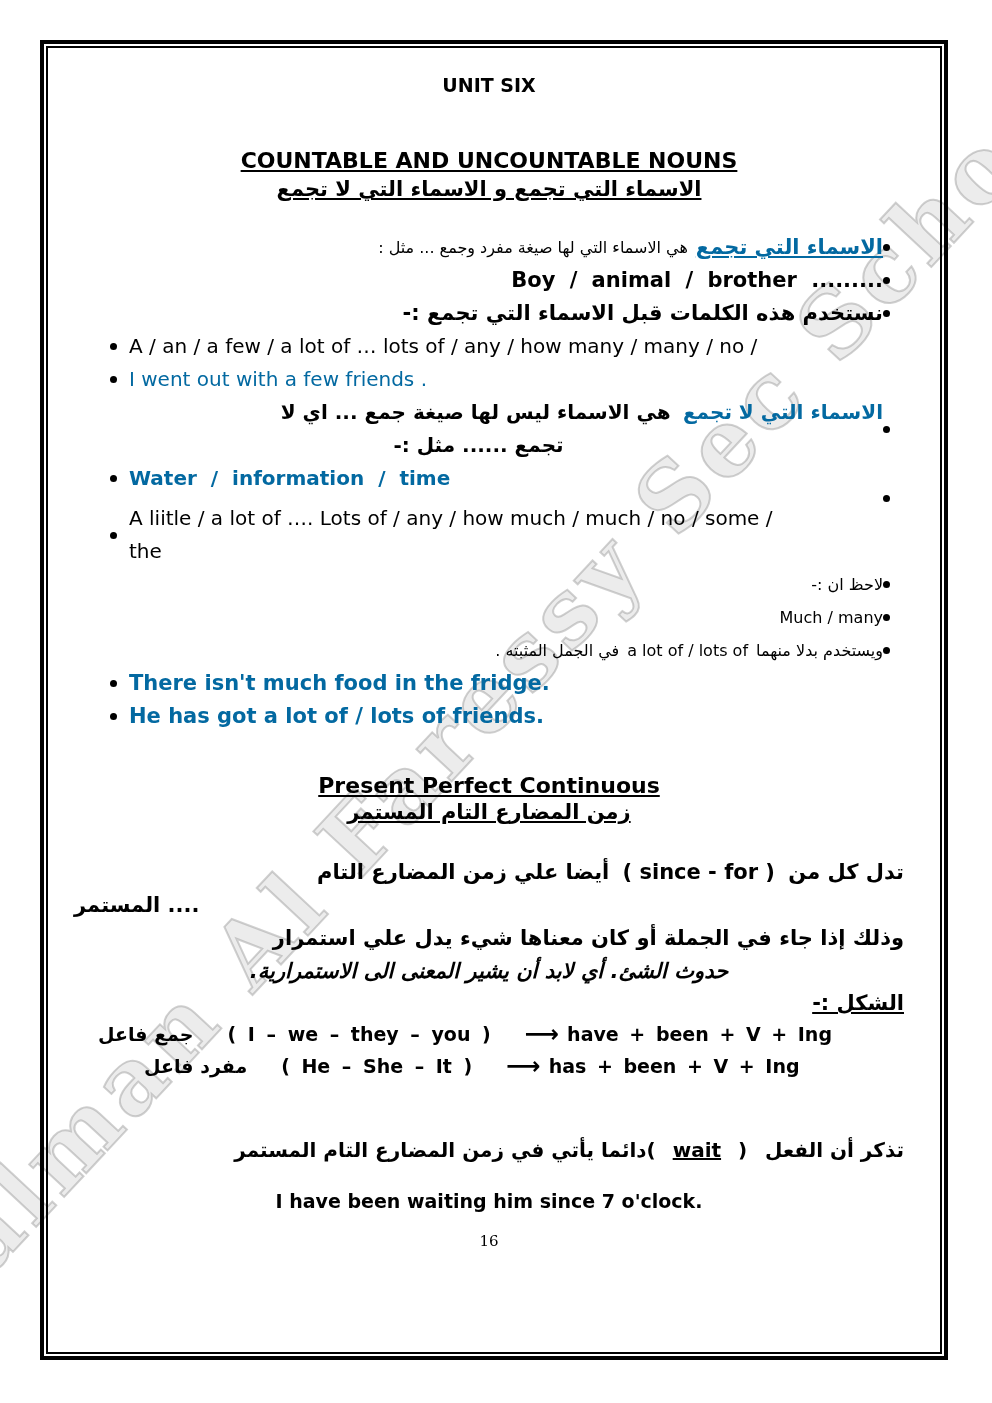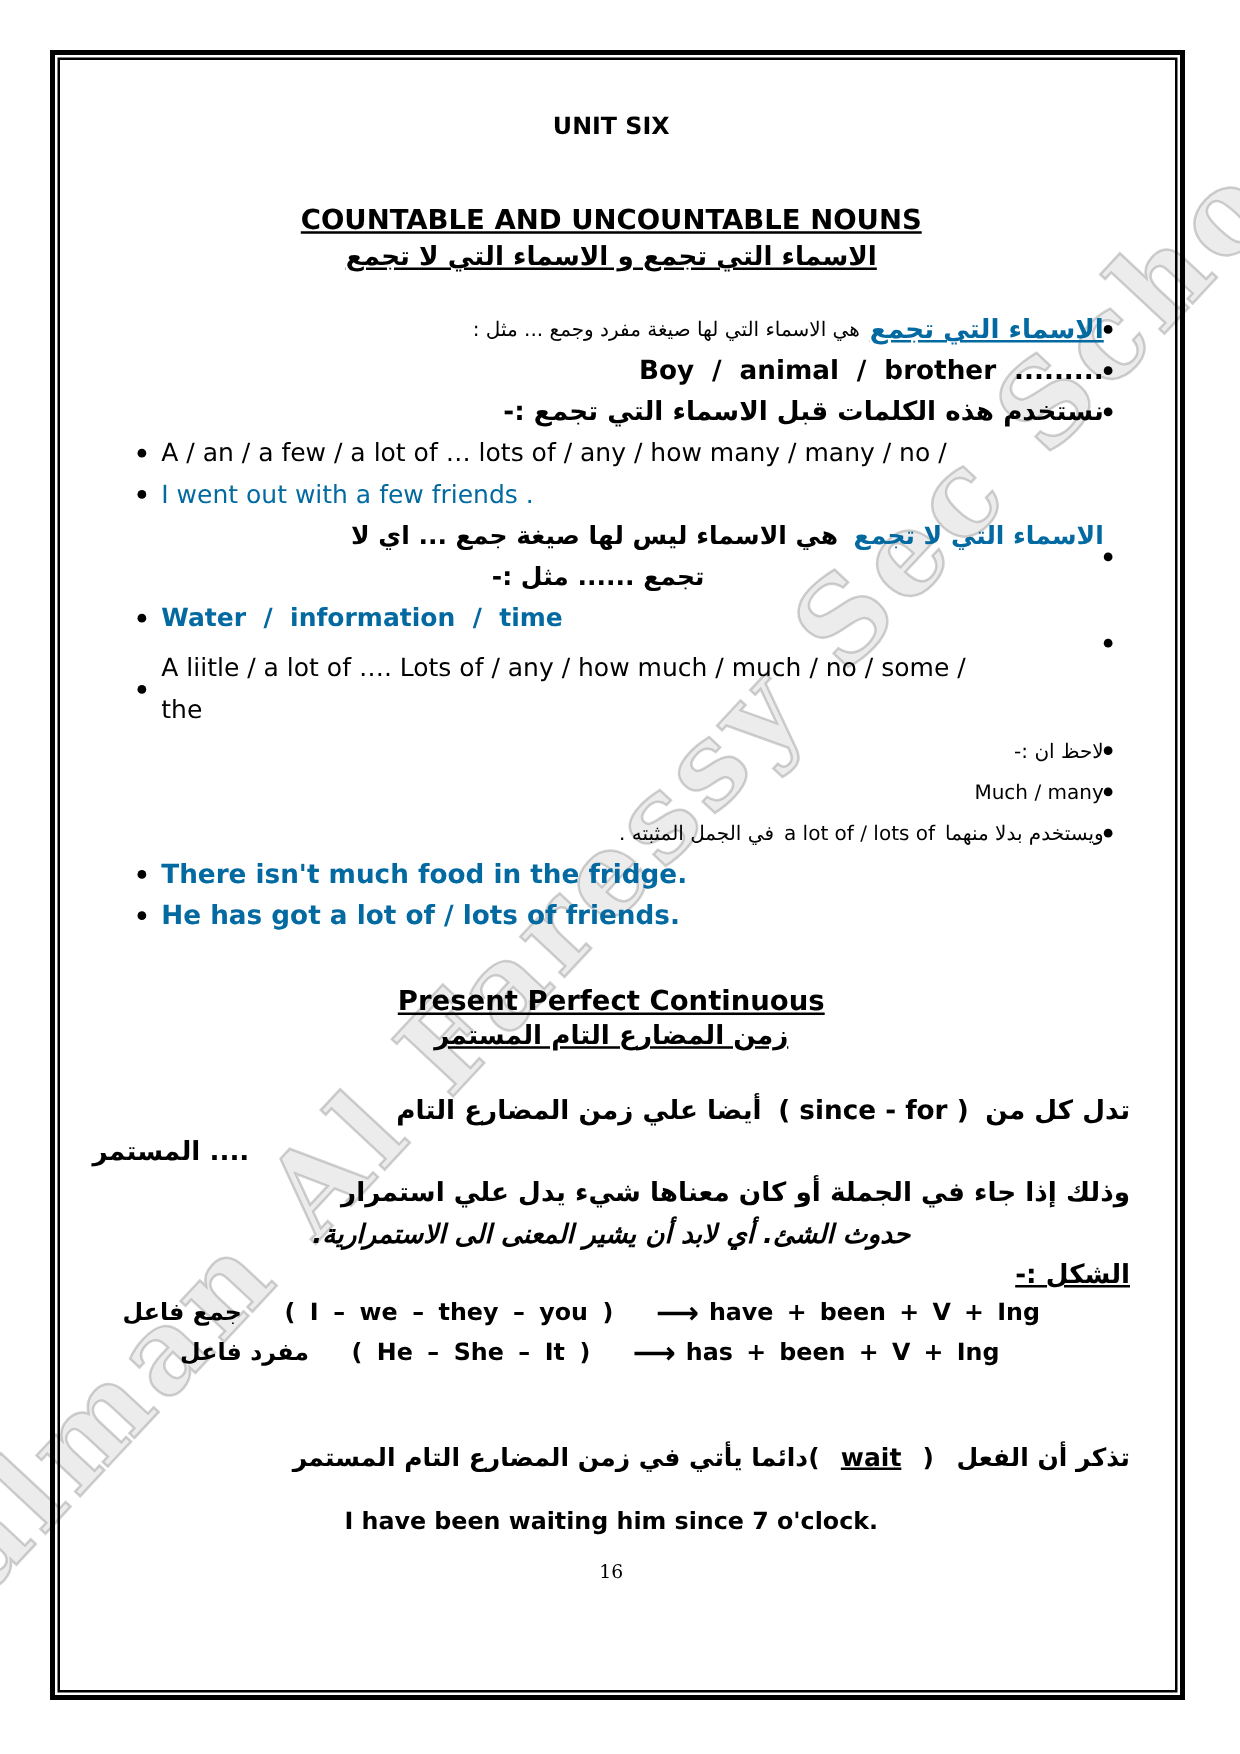--- a/index.html
+++ b/index.html
@@ -6,21 +6,21 @@
   .page{position:relative;width:992px;height:1403px;background:#ffffff;overflow:hidden;
         font-family:"DejaVu Sans",sans-serif;color:#000;}
   .frame{position:absolute;left:40px;top:40px;width:908px;height:1320px;
          border:4px solid #000;box-sizing:border-box;}
   .frame-inner{position:absolute;left:2px;top:2px;right:2px;bottom:2px;
          border:2px solid #000;}
   .watermark{position:absolute;left:50%;top:49%;transform:translate(-50%,-50%) rotate(-47deg);
          font-family:"DejaVu Serif",serif;font-weight:bold;font-size:92px;letter-spacing:6px;
          white-space:nowrap;color:rgba(170,170,170,0.22);
          -webkit-text-stroke:2px rgba(150,150,150,0.45);z-index:0;}
-  .content{position:absolute;left:48px;top:56px;width:896px;height:1304px;z-index:1;
+  .content{position:absolute;left:48px;top:40px;width:896px;height:1304px;z-index:1;
          box-sizing:border-box;padding:0 40px 0 26px;}
   .center{text-align:center;}
   .u{text-decoration:underline;}
   .red{color:#0369a1;}
   .b{font-weight:bold;}
   .unit{margin-top:34px;font-size:19px;font-weight:bold;}
   .t-en{margin-top:52px;font-size:22px;font-weight:bold;}
   .t-ar{margin-top:4px;font-size:21px;font-weight:bold;direction:rtl;}
   .list{margin-top:30px;}
   .row{display:flex;align-items:center;line-height:33px;font-size:20px;}

